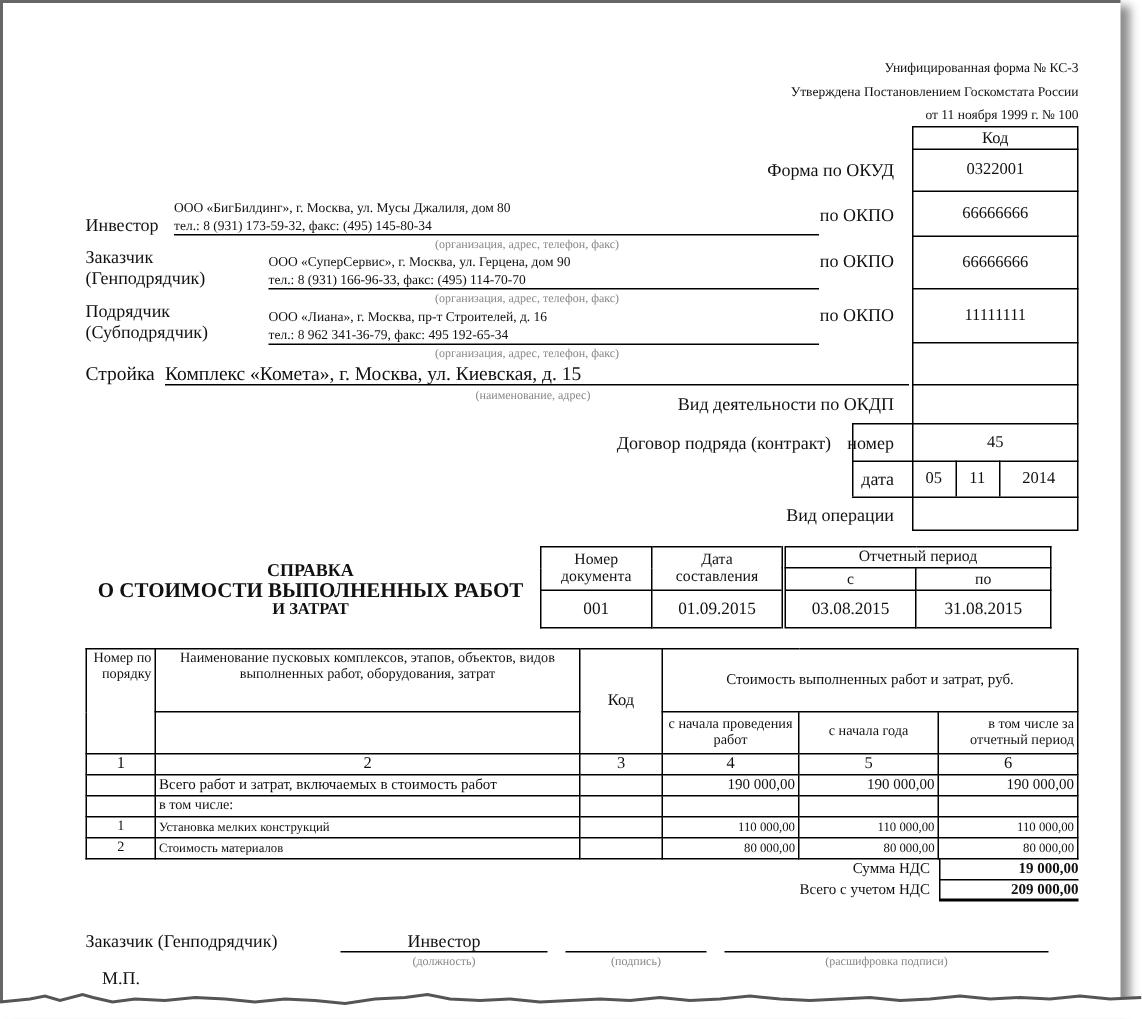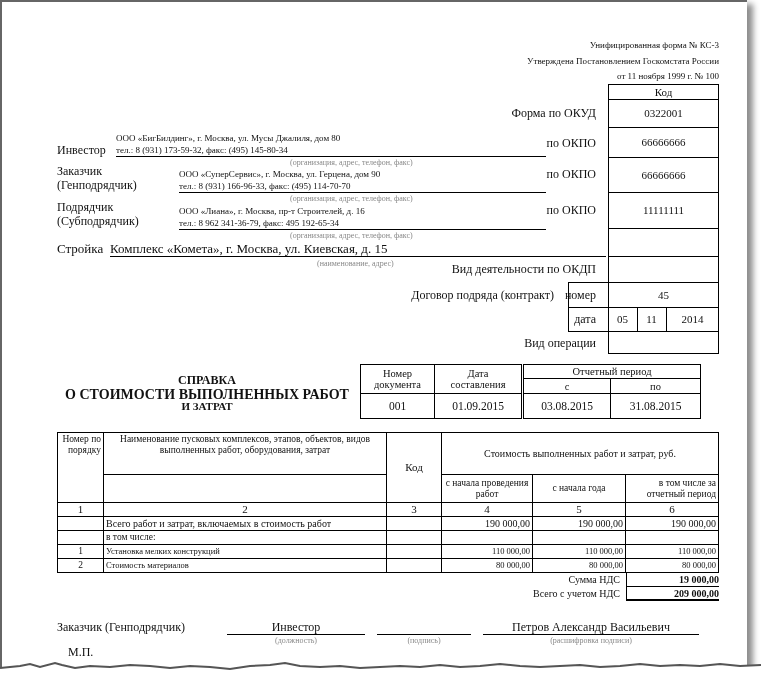--- a/index.html
+++ b/index.html
@@ -179,21 +179,20 @@
   <div class="abs s10" style="right:127px; top:586px;">Всего с учетом НДС</div>
   <div class="abs s10" style="right:28px; top:586px; font-weight:bold;">209 000,00</div>
   <div class="uline" style="left:624px; top:597px; width:93px; border-bottom-width:2px;"></div>
 
   <div class="abs s12" style="left:55px; top:618px;">Заказчик (Генподрядчик)</div>
   <div class="abs s12" style="left:225px; top:618px; width:138px; text-align:center;">Инвестор</div>
   <div class="uline" style="left:225px; top:632px; width:138px;"></div>
   <div class="abs hint" style="left:225px; top:634px; width:138px; text-align:center;">(должность)</div>
   <div class="uline" style="left:375px; top:632px; width:94px;"></div>
   <div class="abs hint" style="left:375px; top:634px; width:94px; text-align:center;">(подпись)</div>
-  <div class="abs s12" style="left:481px; top:618px; width:216px; text-align:center;">Петров Александр Васильевич</div>
   <div class="uline" style="left:481px; top:632px; width:216px;"></div>
   <div class="abs hint" style="left:481px; top:634px; width:216px; text-align:center;">(расшифровка подписи)</div>
   <div class="abs s12" style="left:66px; top:643px;">М.П.</div>
 </div>
 
 <svg class="torn" viewBox="0 0 761 19" preserveAspectRatio="none">
   <path d="M0,8 L20,6 L30,4 L40,7 L55,3 L62,5 L75,8 L90,6 L110,7 L130,5 L150,6 L170,8 L190,6 L210,7 L230,9 L250,6 L270,5 L285,3 L300,6 L320,7 L340,6 L360,8 L380,7 L400,6 L420,7 L440,5 L460,7 L480,6 L500,4 L520,6 L540,7 L560,6 L580,5 L600,7 L620,6 L640,4 L660,6 L680,5 L700,6 L720,4 L740,6 L761,5 L761,19 L0,19 Z" fill="#ffffff" stroke="none"></path>
   <path d="M0,8 L20,6 L30,4 L40,7 L55,3 L62,5 L75,8 L90,6 L110,7 L130,5 L150,6 L170,8 L190,6 L210,7 L230,9 L250,6 L270,5 L285,3 L300,6 L320,7 L340,6 L360,8 L380,7 L400,6 L420,7 L440,5 L460,7 L480,6 L500,4 L520,6 L540,7 L560,6 L580,5 L600,7 L620,6 L640,4 L660,6 L680,5 L700,6 L720,4 L740,6 L761,5" fill="none" stroke="#555" stroke-width="2"></path>
 </svg>
 

